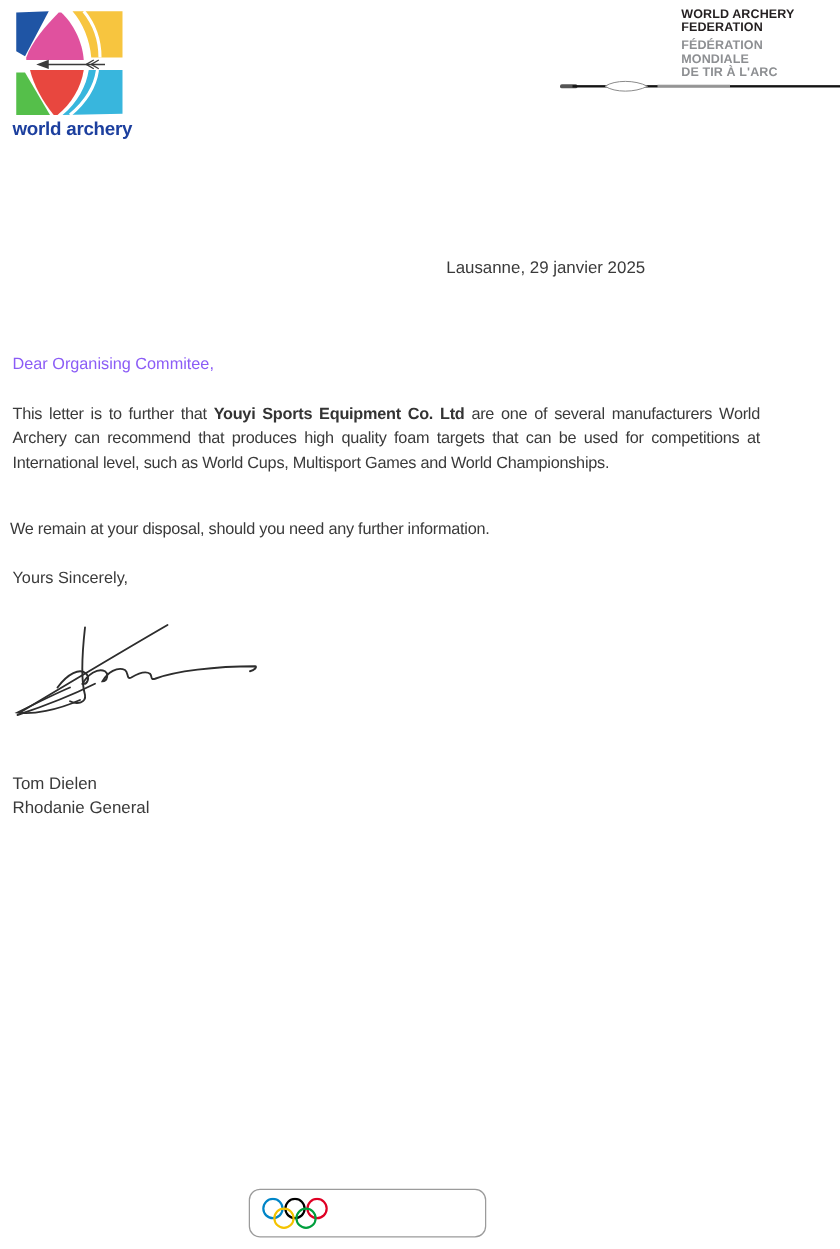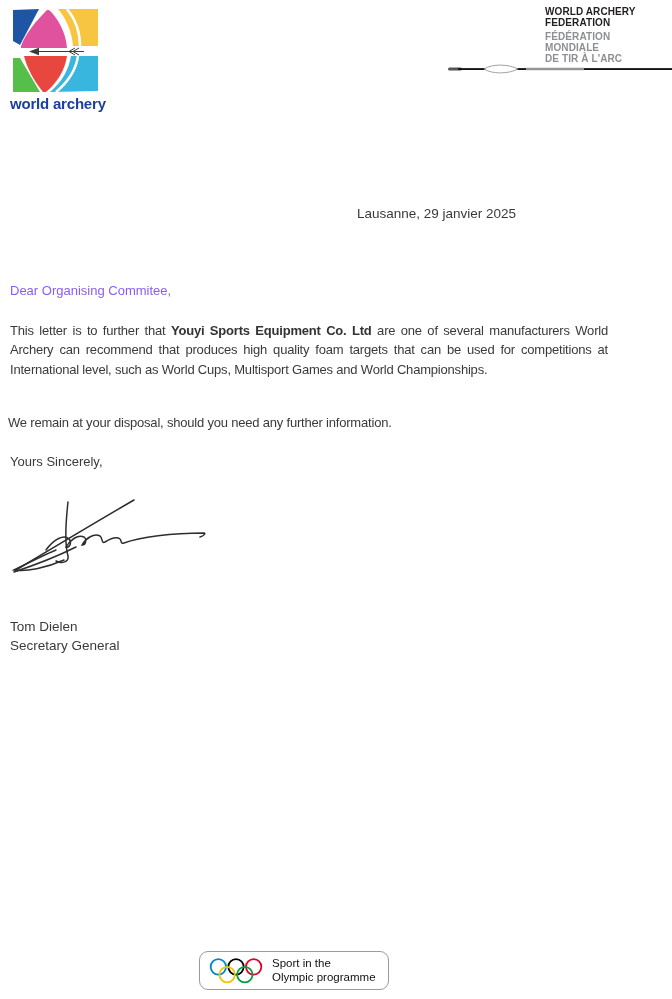--- a/index.html
+++ b/index.html
@@ -108,32 +108,28 @@
       <path d="M10,86 C40,68 90,38 128,16"></path>
       <path d="M8,88 C26,82 48,74 70,63"></path>
       <path d="M58,76 C40,84 20,88 8,86 C24,78 38,71 50,66"></path>
       <path d="M62,18 C60,36 58,58 62,72 C63,78 56,80 50,77"></path>
       <path d="M40,66 C48,55 58,50 63,55 C66,58 64,64 60,63 C64,56 72,50 78,53 C81,55 80,61 76,61 C80,54 88,49 94,52 C97,54 95,60 99,58 C104,55 110,52 114,55 C116,57 114,60 118,59 C134,53 166,49 198,49 C200,49 198,52 194,53"></path>
     </g>
   </svg>
 
   <div class="signer-block">
     <div>Tom Dielen</div>
-    <div>Secretary General</div>
+    <div>Rhodanie General</div>
   </div>
 
   <div class="badge">
     <svg class="rings-svg" viewBox="0 0 52 25" aria-hidden="true">
       <g fill="none" stroke-width="1.7">
         <circle cx="9" cy="8.5" r="7.4" stroke="#0085C7"></circle>
         <circle cx="26" cy="8.5" r="7.4" stroke="#000000"></circle>
         <circle cx="43" cy="8.5" r="7.4" stroke="#DF0024"></circle>
         <circle cx="17.5" cy="16" r="7.4" stroke="#F4C300"></circle>
         <circle cx="34.5" cy="16" r="7.4" stroke="#009F3D"></circle>
       </g>
     </svg>
-    <div class="badge-text">
-      <div>Sport in the</div>
-      <div>Olympic programme</div>
-    </div>
   </div>
 
 </div>
 
 </body></html>

